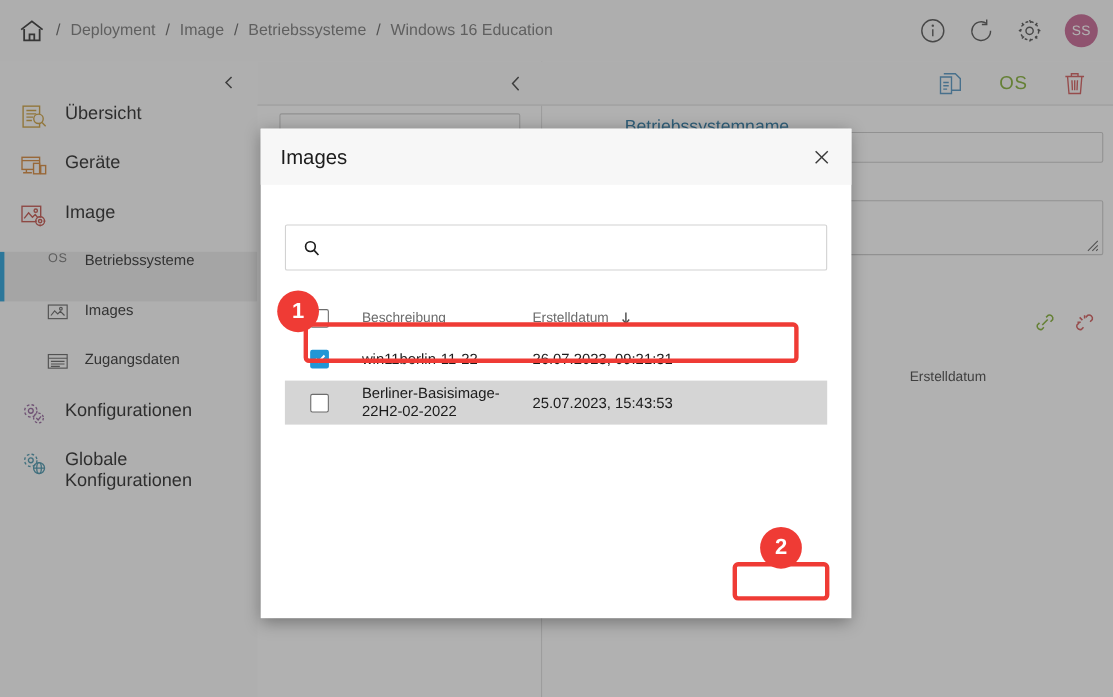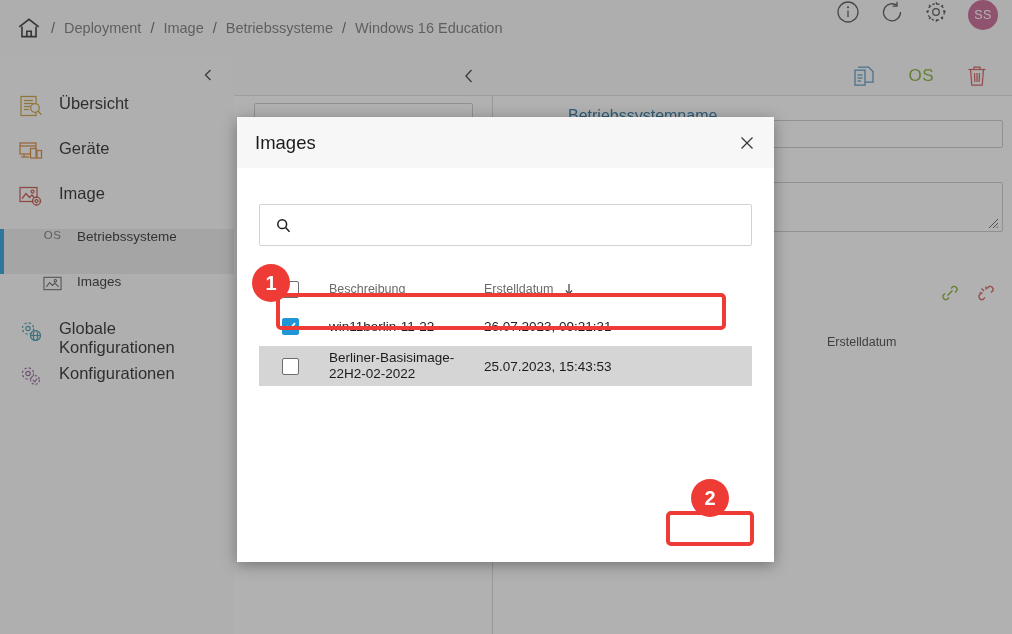--- a/index.html
+++ b/index.html
@@ -24,21 +24,21 @@
     background: #fafafa;
     display: flex; align-items: center;
     padding: 0 16px;
   }
   .home-icon { width: 26px; height: 26px; flex: 0 0 auto; }
   .crumbs { display: flex; align-items: center; font-size: 14.5px; }
   .crumb-sep { color: #5c5c5c; margin: 0 9px; }
   .crumb-link { color: #737373; text-decoration: none; white-space: nowrap; }
   .topbar-right {
     position: absolute; right: 14px; top: 0; height: 56px;
-    display: flex; align-items: flex-start; gap: 20px;
+    display: flex; align-items: center; gap: 20px;
   }
   .ticon { width: 24px; height: 24px; }
   .avatar {
     width: 30px; height: 30px; border-radius: 50%;
     background: #c45d8d; color: #fff;
     font-size: 12.5px; letter-spacing: .4px;
     display: flex; align-items: center; justify-content: center;
   }
 
   
@@ -309,44 +309,56 @@
       <span style="display:flex;">
         <svg class="nav-ico" viewBox="0 0 22 20" fill="none" stroke="#5c5c5c" stroke-width="1.1">
           <rect x="2" y="3.5" width="18" height="13"></rect>
           <path d="M4.5 13.5 L8 9 L11 12 L13.5 9.5 L17.5 13.5"></path>
           <circle cx="14" cy="7" r="1.3"></circle>
         </svg>
       </span>
       <span>Images</span>
     </div>
 
+    <div class="nav-item sub">
+      <span style="display:flex;">
+        <svg class="nav-ico" viewBox="0 0 22 20" fill="none" stroke="#5c5c5c" stroke-width="1.1">
+          <rect x="2" y="3.5" width="18" height="13"></rect>
+          <line x1="2" y1="7" x2="20" y2="7"></line>
+          <line x1="4.5" y1="10" x2="17.5" y2="10"></line>
+          <line x1="4.5" y1="12.5" x2="17.5" y2="12.5"></line>
+          <line x1="4.5" y1="14.8" x2="13" y2="14.8"></line>
+        </svg>
+      </span>
+      <span>Zugangsdaten</span>
+    </div>
+
+    <div class="nav-item">
+      <span style="display:flex;">
+        <svg class="nav-ico" viewBox="0 0 26 24" fill="none" stroke="#8e5b96" stroke-width="1.2">
+          <circle cx="10" cy="9.5" r="5.6" stroke-dasharray="2.4 2"></circle>
+          <circle cx="10" cy="9.5" r="2.2"></circle>
+          <circle cx="17" cy="16" r="4.4" stroke-dasharray="2.2 1.8"></circle>
+          <path d="M15 16 L16.7 17.8 L19.3 14.5"></path>
+        </svg>
+      </span>
+      <span>Konfigurationen</span>
+    </div>
 
     <div class="nav-item">
       <span style="display:flex;">
         <svg class="nav-ico" viewBox="0 0 26 24" fill="none" stroke="#3f8fa8" stroke-width="1.2">
           <circle cx="10" cy="9.5" r="5.6" stroke-dasharray="2.4 2"></circle>
           <circle cx="10" cy="9.5" r="2.2"></circle>
           <circle cx="17.5" cy="16.5" r="5"></circle>
           <ellipse cx="17.5" cy="16.5" rx="2.1" ry="5"></ellipse>
           <line x1="12.5" y1="16.5" x2="22.5" y2="16.5"></line>
         </svg>
       </span>
       <span>Globale Konfigurationen</span>
-    </div>
-
-    <div class="nav-item">
-      <span style="display:flex;">
-        <svg class="nav-ico" viewBox="0 0 26 24" fill="none" stroke="#8e5b96" stroke-width="1.2">
-          <circle cx="10" cy="9.5" r="5.6" stroke-dasharray="2.4 2"></circle>
-          <circle cx="10" cy="9.5" r="2.2"></circle>
-          <circle cx="17" cy="16" r="4.4" stroke-dasharray="2.2 1.8"></circle>
-          <path d="M15 16 L16.7 17.8 L19.3 14.5"></path>
-        </svg>
-      </span>
-      <span>Konfigurationen</span>
     </div>
   </div>
 
   <div class="content-left"></div>
   <div class="content-right"></div>
 
   <div class="panel-toolbar">
     <span class="tb-back" style="display:flex;">
       <svg viewBox="0 0 18 18" fill="none" stroke="#3a3a3a" stroke-width="1.4" width="18" height="18">
         <path d="M11.5 3 L6 9 L11.5 15"></path>

